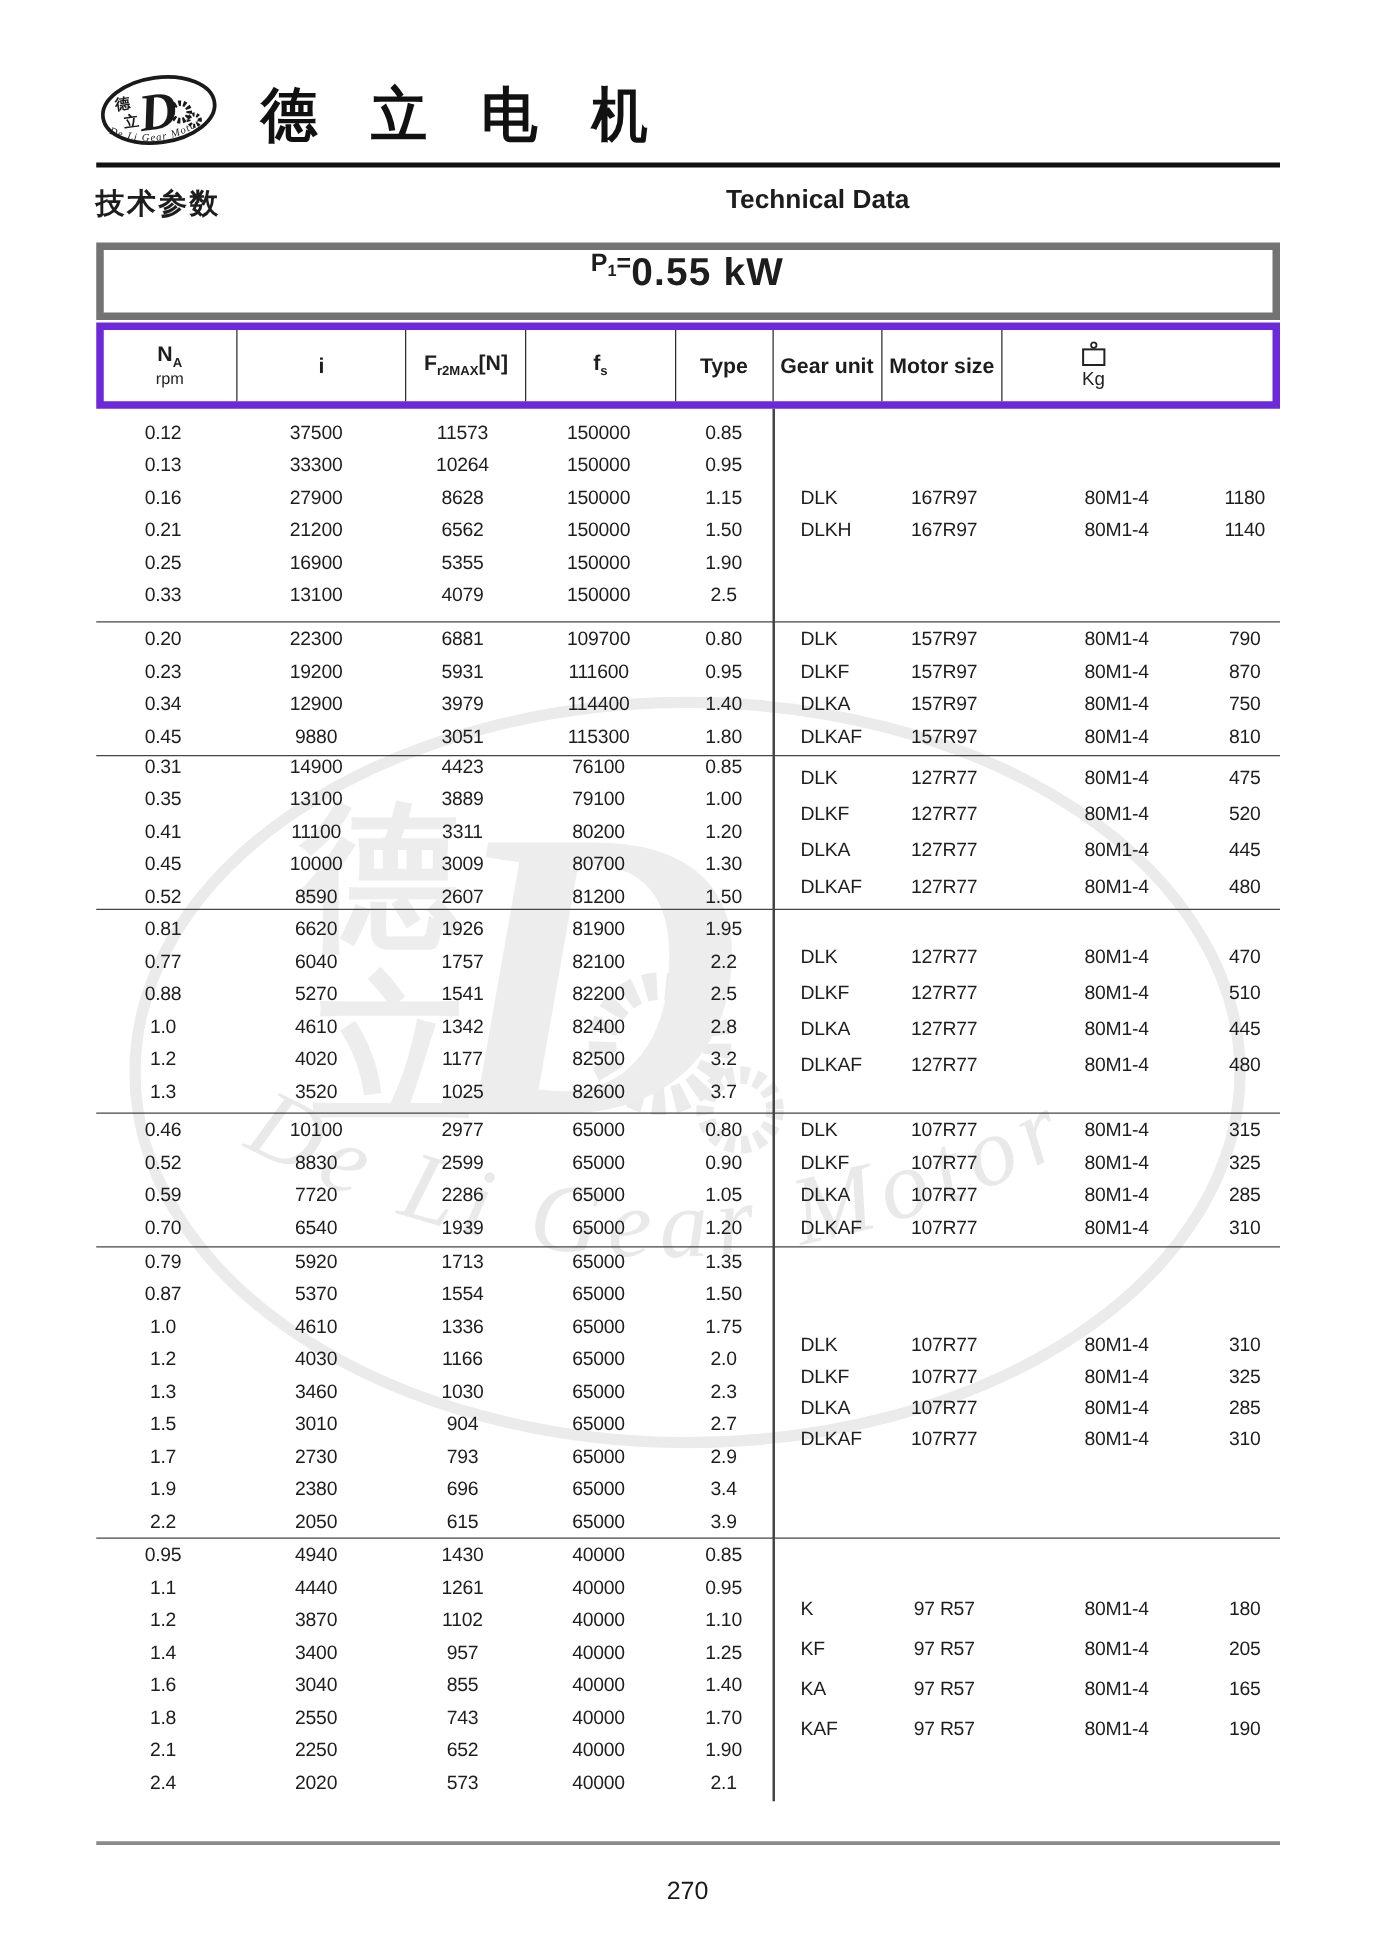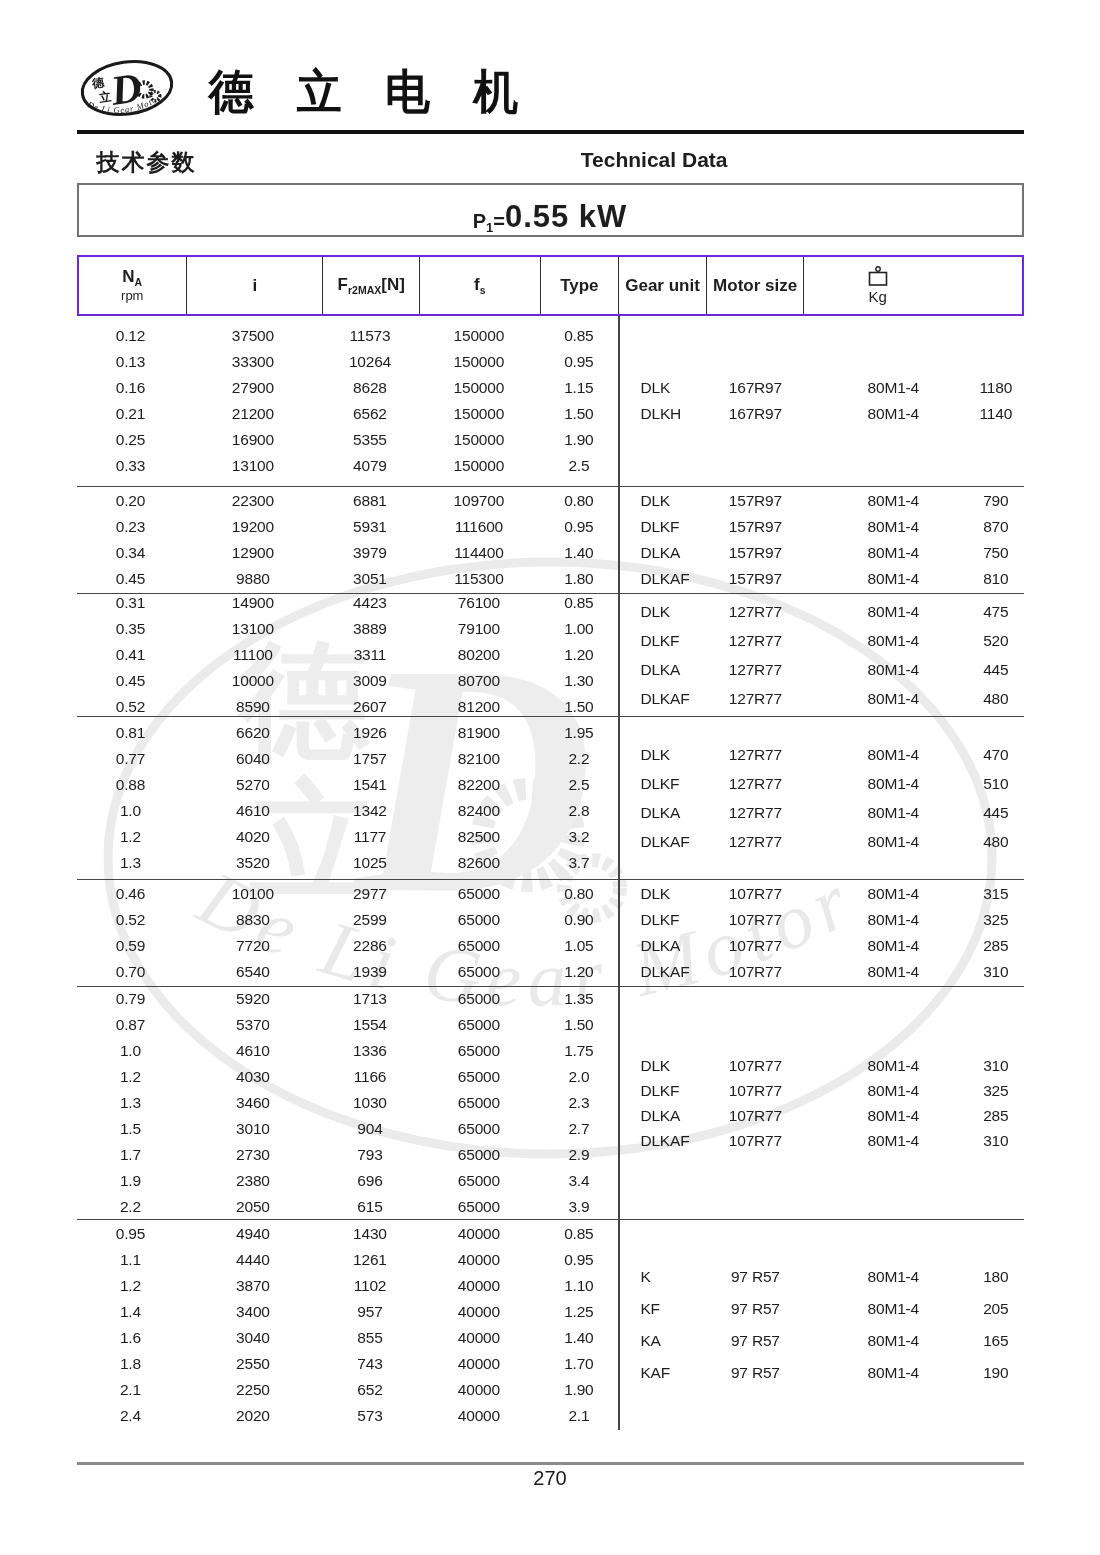--- a/index.html
+++ b/index.html
@@ -8,33 +8,33 @@
   .content{position:relative;z-index:1;width:947px;margin:0 auto;padding-top:56px;}
 
   
   .brand-row{display:flex;align-items:center;height:72px;}
   .brand-name{margin-left:28px;font-family:"Liberation Serif","DejaVu Serif",serif;
     font-weight:bold;font-size:45px;letter-spacing:16px;color:#111;transform:scaleY(1.05);}
   .brand-rule{height:4px;background:#111;margin-top:2px;}
 
   
   .title-row{position:relative;height:32px;margin-top:13px;}
-  .cn-title{font-size:23px;font-weight:bold;letter-spacing:2px;margin-left:20px;}
+  .cn-title{font-size:23px;font-weight:bold;letter-spacing:2px;}
   .en-title{position:absolute;top:1px;left:61%;transform:translateX(-50%);
     font-size:21px;font-weight:bold;}
 
   
-  .power-box{margin-top:4px;height:50px;border:2px solid #737373;
-    display:flex;align-items:flex-end;justify-content:center;}
+  .power-box{margin-top:15px;height:50px;border:6px solid #737373;
+    display:flex;align-items:flex-start;justify-content:center;}
   .p-small{font-size:20px;font-weight:bold;}
   .p-sub{font-size:13px;font-weight:bold;vertical-align:-4px;}
   .p-big{font-size:31px;font-weight:bold;letter-spacing:1px;}
 
   
-  .thead{margin-top:18px;height:57px;border:2px solid #6d28d9;display:grid;
+  .thead{margin-top:2px;height:57px;border:6px solid #6d28d9;display:grid;
     grid-template-columns:108fr 137fr 97fr 121fr 79fr 88fr 98fr 148fr 71fr;}
   .hcell{border-left:1.5px solid #2f2f2f;display:flex;flex-direction:column;
     align-items:center;justify-content:center;line-height:1.15;}
   .hcell:first-child{border-left:none;}
   .hsym{font-size:17px;font-weight:bold;}
   .hsub{font-size:10.5px;font-weight:bold;}
   .hunit{font-size:13px;color:#222;}
   .hlabel{font-size:17px;font-weight:bold;text-align:center;}
   .kgcell .hunit{font-size:15px;margin-top:1px;}
 
@@ -50,21 +50,21 @@
   .trow{display:grid;flex:none;align-items:center;
     grid-template-columns:21.7% 24.2% 36.5% 17.6%;}
   .dc{text-align:center;font-size:15.5px;letter-spacing:-0.2px;}
   .tc{text-align:center;font-size:15.5px;letter-spacing:-0.2px;}
   .t0{text-align:left;padding-left:22px;}
   .t2{padding-left:30px;}
   .t3{padding-left:16px;}
 
   
   .footer-rule{margin-top:32px;height:3px;background:#8a8a8a;}
-  .page-number{margin-top:2px;text-align:center;font-size:20px;color:#1a1a1a;}
+  .page-number{margin-top:26px;text-align:center;font-size:20px;color:#1a1a1a;}
 
   
   .watermark{position:absolute;left:60px;top:540px;z-index:0;pointer-events:none;}
 </style>
 </head>
 <body>
 
 <div class="page">
 
   <svg class="watermark" width="980" height="640" viewBox="0 0 980 640">

